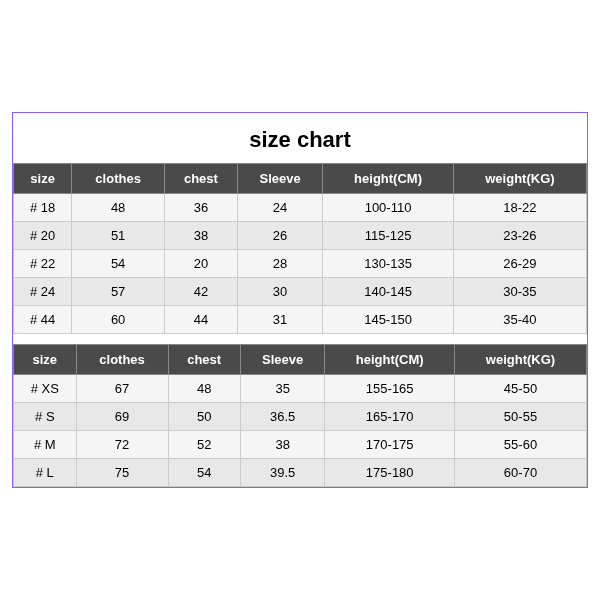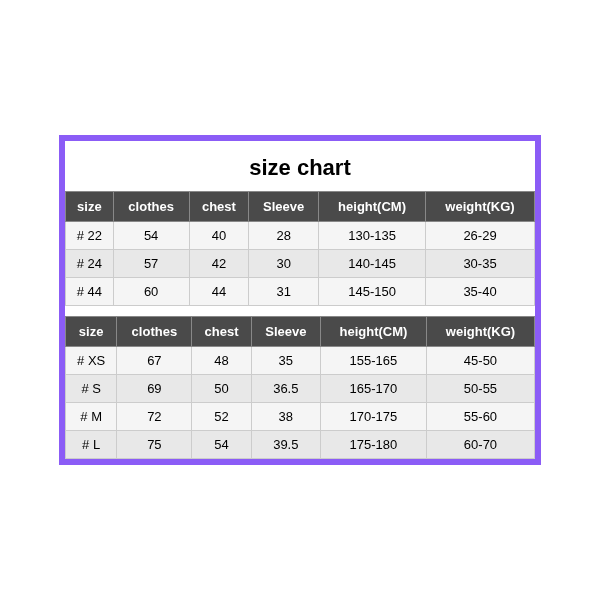--- a/index.html
+++ b/index.html
@@ -6,23 +6,23 @@
     body {
       width: 600px;
       height: 600px;
       background: #fff;
       font-family: Arial, sans-serif;
       display: flex;
       align-items: center;
       justify-content: center;
     }
     .container {
-      width: 482px;
+      width: 576px;
       background: #0c4a6e;
-      border: 6px solid #8b5cf6;
+      border: 1px solid #8b5cf6;
     }
     .title {
       text-align: center;
       font-size: 22px;
       font-weight: bold;
       padding: 14px 0 10px 0;
       background: #fff;
     }
     table {
       width: 100%;
@@ -63,23 +63,39 @@
       <th>size</th>
           <th>clothes</th>
           <th>chest</th>
           <th>Sleeve</th>
           <th>height(CM)</th>
           <th>weight(KG)</th>
         </tr>
     </thead>
     <tbody>
         <tr>
+          <td># 18</td>
+          <td>48</td>
+          <td>36</td>
+          <td>24</td>
+          <td>100-110</td>
+          <td>18-22</td>
+        </tr>
+        <tr>
+          <td># 20</td>
+          <td>51</td>
+          <td>38</td>
+          <td>26</td>
+          <td>115-125</td>
+          <td>23-26</td>
+        </tr>
+        <tr>
           <td># 22</td>
           <td>54</td>
-          <td>40</td>
+          <td>20</td>
           <td>28</td>
           <td>130-135</td>
           <td>26-29</td>
         </tr>
         <tr>
           <td># 24</td>
           <td>57</td>
           <td>42</td>
           <td>30</td>
           <td>140-145</td>

